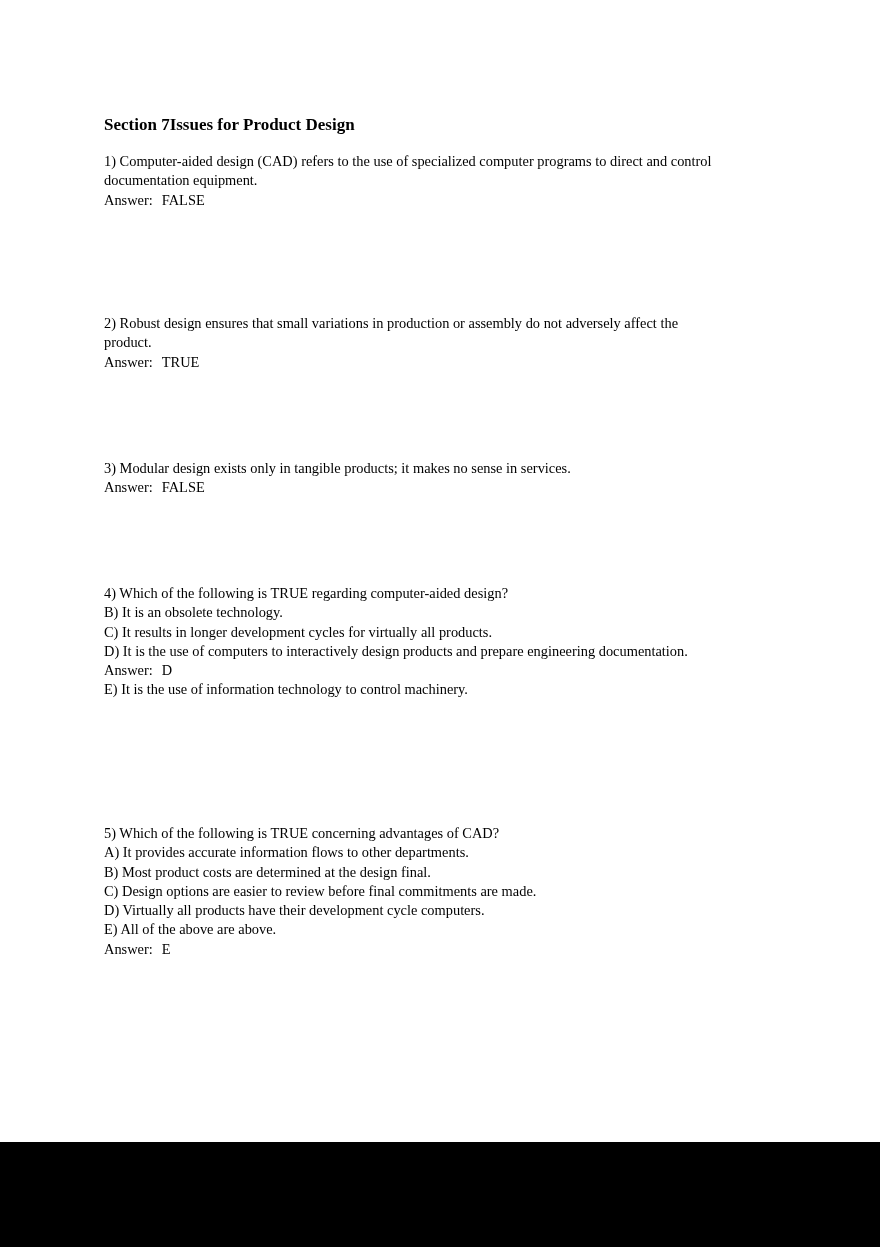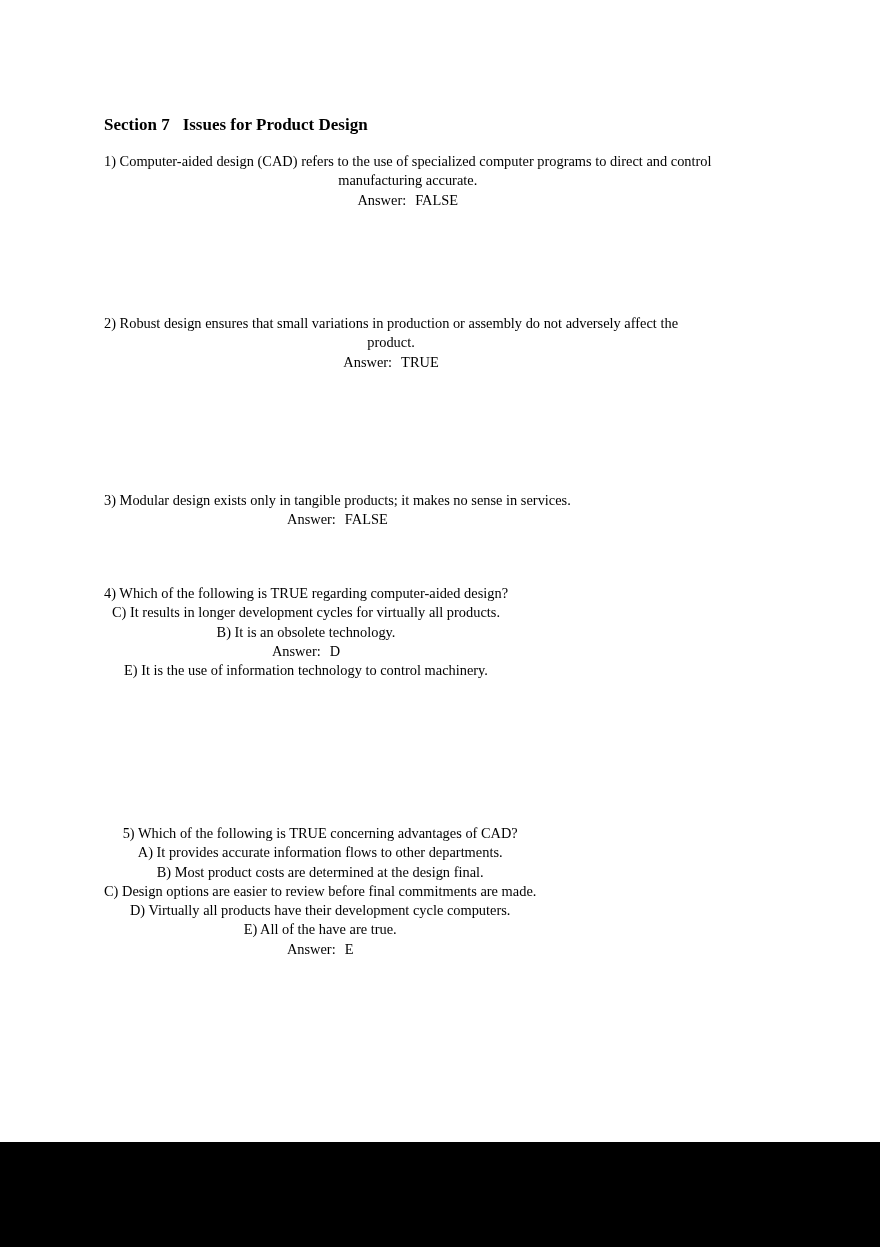--- a/index.html
+++ b/index.html
@@ -17,84 +17,83 @@
   }
   .doc-title {
     position: absolute;
     left: 104px;
     top: 103px;
     font-size: 17px;
     line-height: 22px;
     white-space: nowrap;
   }
   .doc-title .title-rest {
-    margin-left: 13px;
   }
   .question {
     position: absolute;
     left: 104px;
     font-size: 14.4px;
     line-height: 19.3px;
   }
   .qline {
     margin: 0;
     padding: 0;
     white-space: nowrap;
-    text-align: center;
   }
   .answer-value {
     margin-left: 9px;
   }
   .footer-bar {
     position: absolute;
     left: 0;
     top: 1142px;
     width: 880px;
     height: 105px;
     background: #000000;
   }
   #q1 { top: 152px; }
   #q2 { top: 314px; }
-  #q3 { top: 459px; margin-top: 32px; }
+  #q3 { top: 459px; }
   #q4 { top: 584px; }
   #q5 { top: 824px; }
 </style>
 </head>
 <body style="background: rgb(255, 255, 255); color: rgb(0, 0, 0);">
 
 <h1 class="doc-title"><span>Section 7</span><span class="title-rest">Issues for Product Design</span></h1>
 
 <section id="q1" class="question">
   <p class="qline">1) Computer-aided design (CAD) refers to the use of specialized computer programs to direct and control</p>
-  <p class="qline">manufacturing accurate.</p>
+  <p class="qline">documentation equipment.</p>
   <p class="qline"><span>Answer:</span><span class="answer-value">FALSE</span></p>
 </section>
 
 <section id="q2" class="question">
   <p class="qline">2) Robust design ensures that small variations in production or assembly do not adversely affect the</p>
   <p class="qline">product.</p>
   <p class="qline"><span>Answer:</span><span class="answer-value">TRUE</span></p>
 </section>
 
 <section id="q3" class="question">
   <p class="qline">3) Modular design exists only in tangible products; it makes no sense in services.</p>
   <p class="qline"><span>Answer:</span><span class="answer-value">FALSE</span></p>
 </section>
 
 <section id="q4" class="question">
   <p class="qline">4) Which of the following is TRUE regarding computer-aided design?</p>
+  <p class="qline">B) It is an obsolete technology.</p>
   <p class="qline">C) It results in longer development cycles for virtually all products.</p>
-  <p class="qline">B) It is an obsolete technology.</p>
+  <p class="qline">D) It is the use of computers to interactively design products and prepare engineering documentation.</p>
   <p class="qline"><span>Answer:</span><span class="answer-value">D</span></p>
   <p class="qline">E) It is the use of information technology to control machinery.</p>
 </section>
 
 <section id="q5" class="question">
   <p class="qline">5) Which of the following is TRUE concerning advantages of CAD?</p>
   <p class="qline">A) It provides accurate information flows to other departments.</p>
   <p class="qline">B) Most product costs are determined at the design final.</p>
   <p class="qline">C) Design options are easier to review before final commitments are made.</p>
   <p class="qline">D) Virtually all products have their development cycle computers.</p>
-  <p class="qline">E) All of the have are true.</p>
+  <p class="qline">E) All of the above are above.</p>
   <p class="qline"><span>Answer:</span><span class="answer-value">E</span></p>
 </section>
 
 <div class="footer-bar" style="background: rgb(0, 0, 0);"></div>
 
 </body></html>

